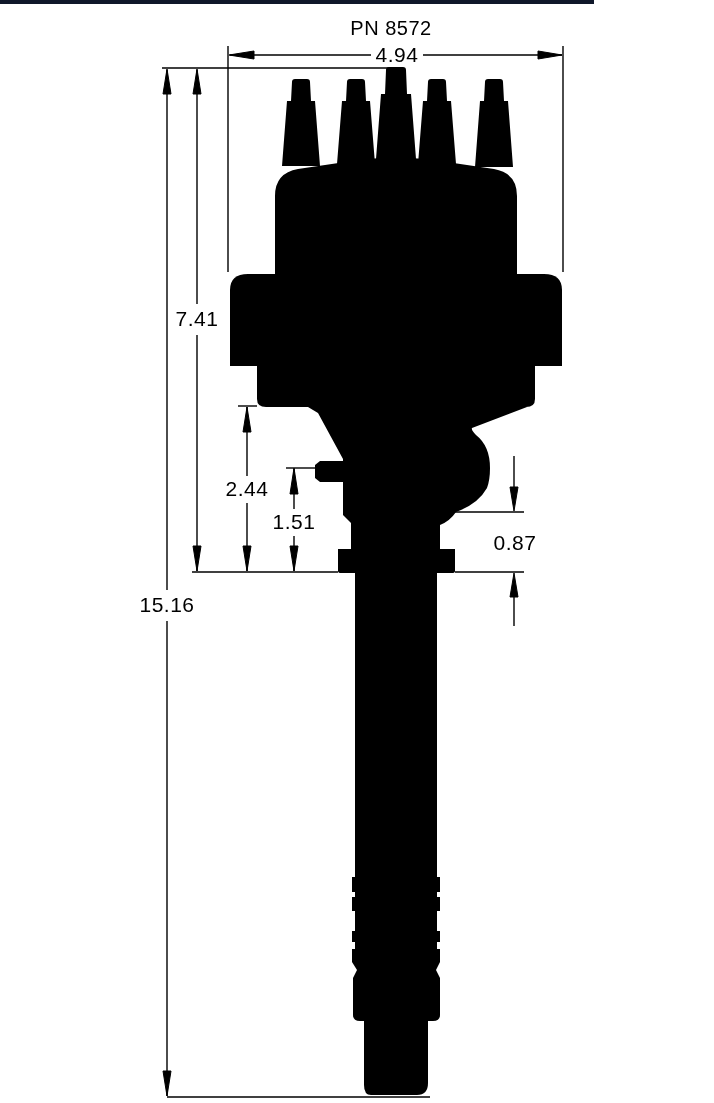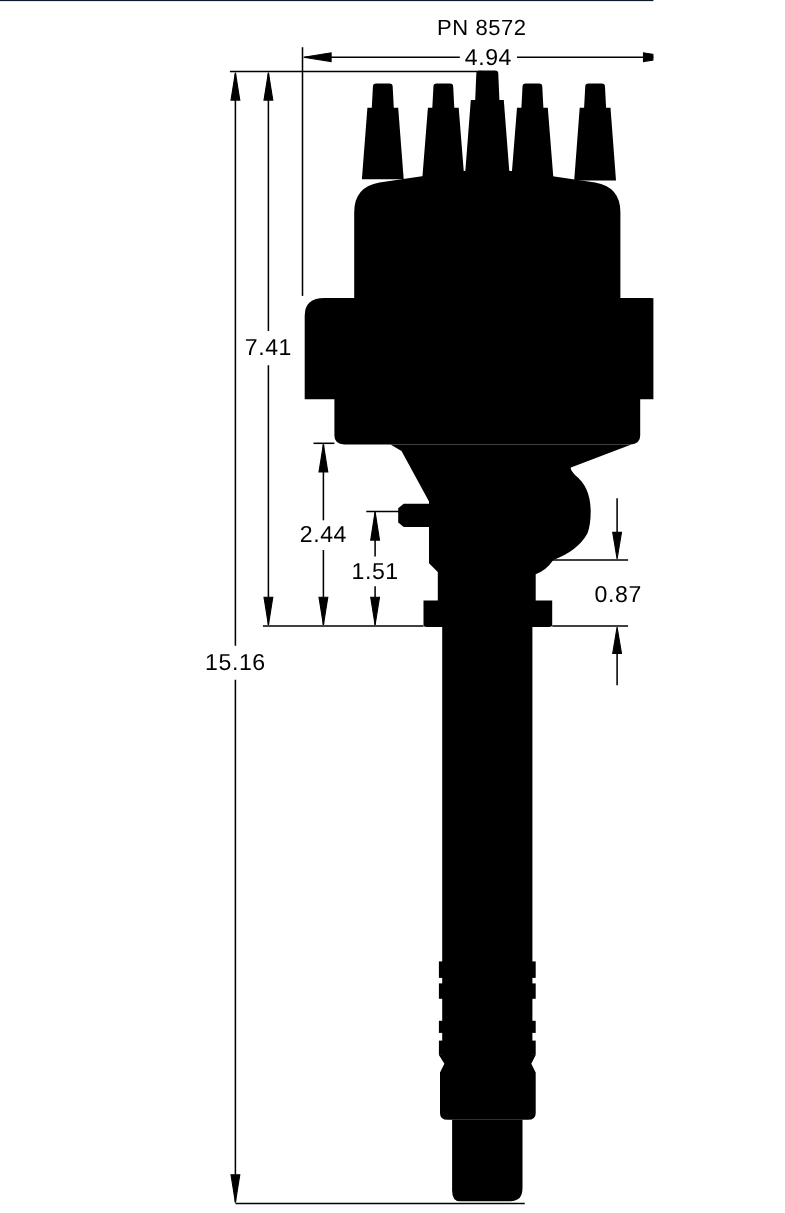--- a/index.html
+++ b/index.html
@@ -1,24 +1,23 @@
 <!DOCTYPE html>
 <html><head>
 <meta charset="utf-8">
 <style>
   html,body{margin:0;padding:0;background:#ffffff;}
   .page{
     position:relative;
     width:594px;height:1103px;
     background:#ffffff;
-    border-top:1px solid #0f172a;
+    border-top:4px solid #0f172a;
     box-sizing:border-box;
     overflow:hidden;
     font-family:"Liberation Sans", sans-serif;
-    padding-left:47px;
   }
   svg{display:block;}
   .dim-text{
     font-family:"Liberation Sans", sans-serif;
     font-size:21px;
     letter-spacing:0.5px;
     fill:#000;
   }
   .title-text{
     font-family:"Liberation Sans", sans-serif;

